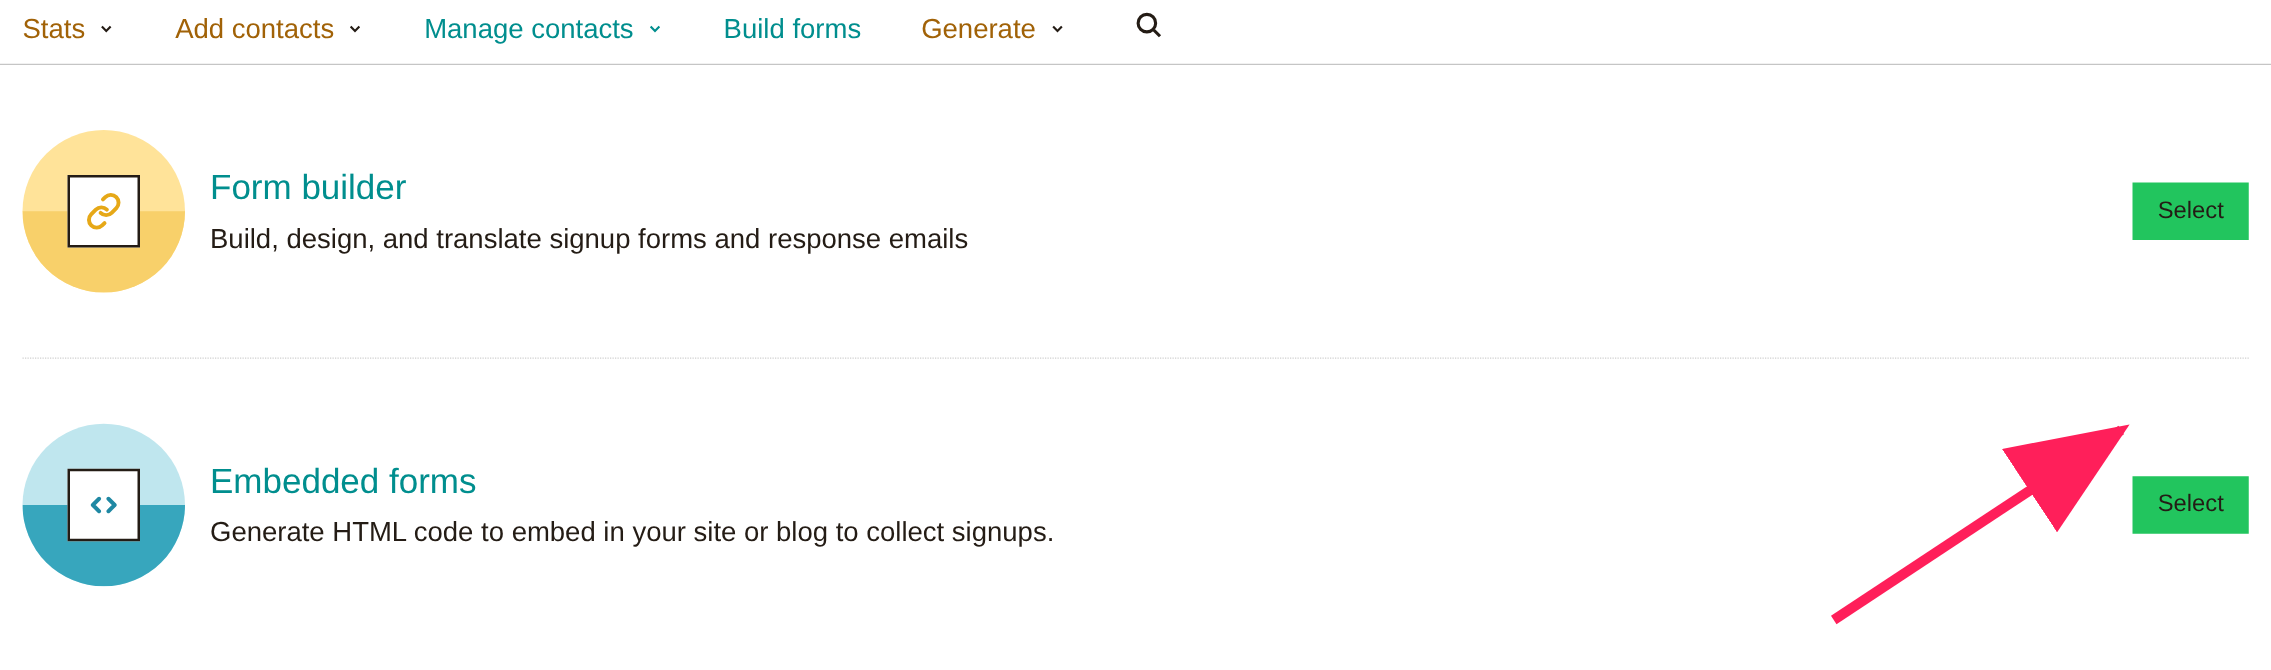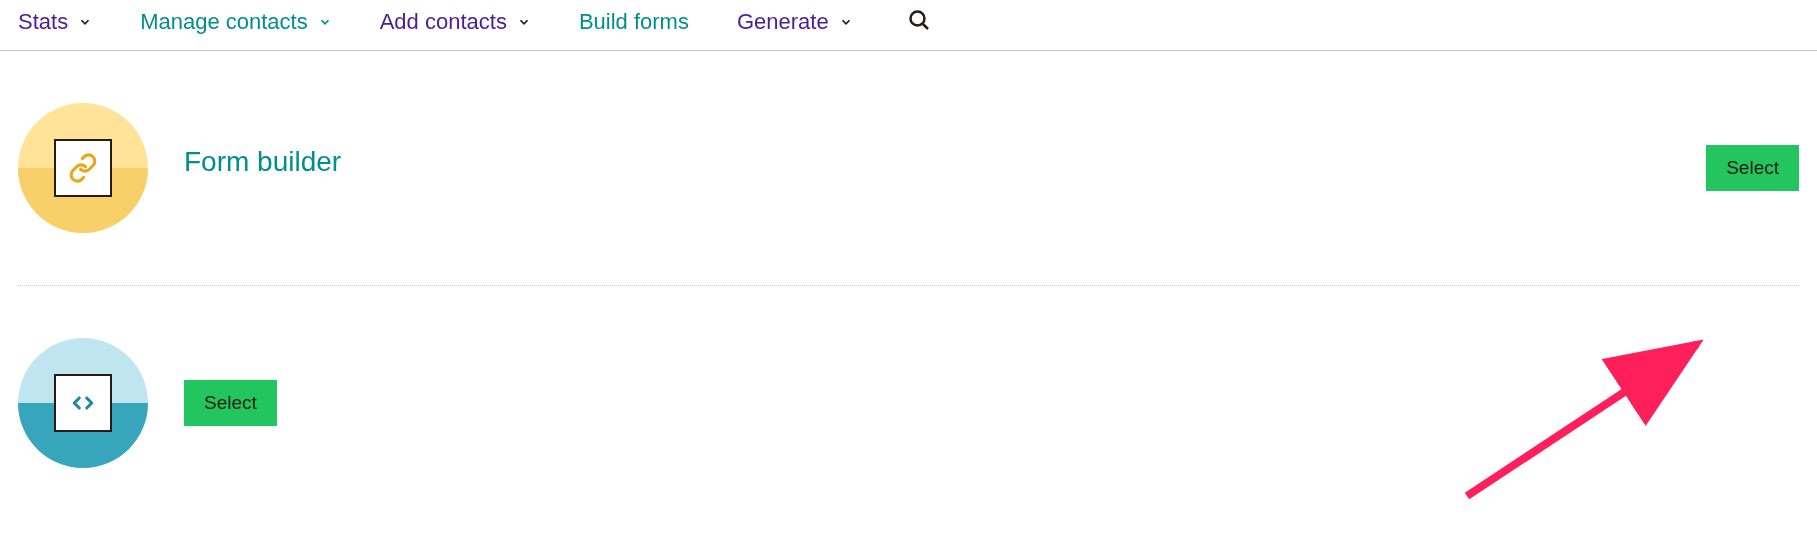--- a/index.html
+++ b/index.html
@@ -14,35 +14,35 @@
       align-items: center;
       padding: 8px 18px 14px 18px;
       border-bottom: 1px solid #c5c5c5;
       gap: 48px;
     }
     .nav-item {
       display: flex;
       align-items: center;
       gap: 10px;
       font-size: 22px;
-      color: #4c1d95;
+      color: #a16207;
       cursor: pointer;
       font-weight: 500;
     }
     .nav-item.accent { color: #008e8e; }
     .chevron-down {
       width: 14px; height: 14px;
     }
     .search-icon-wrap { margin-left: 6px; cursor: pointer; }
     .content { padding: 0 18px; }
     .card {
       display: flex;
       align-items: center;
       padding: 52px 0 52px 0;
-      gap: 36px;
+      gap: 20px;
       position: relative;
     }
     .divider-dotted {
       border-top: 1px dotted #cfcfcf;
       margin: 0;
     }
     .icon-circle {
       width: 130px; height: 130px; border-radius: 50%;
       flex: none;
       display: flex; align-items: center; justify-content: center;
@@ -94,29 +94,29 @@
 </head>
 <body>
 
 <div class="nav">
   <div class="nav-item">
     <span>Stats</span>
     <svg class="chevron-down" viewBox="0 0 24 24" fill="none" stroke="#241c15" stroke-width="3">
         <polyline points="6 9 12 15 18 9"></polyline>
       </svg>
   </div>
+  <div class="nav-item">
+    <span>Add contacts</span>
+    <svg class="chevron-down" viewBox="0 0 24 24" fill="none" stroke="#241c15" stroke-width="3">
+        <polyline points="6 9 12 15 18 9"></polyline>
+      </svg>
+  </div>
   <div class="nav-item accent">
     <span>Manage contacts</span>
     <svg class="chevron-down" viewBox="0 0 24 24" fill="none" stroke="#008e8e" stroke-width="3">
-        <polyline points="6 9 12 15 18 9"></polyline>
-      </svg>
-  </div>
-  <div class="nav-item">
-    <span>Add contacts</span>
-    <svg class="chevron-down" viewBox="0 0 24 24" fill="none" stroke="#241c15" stroke-width="3">
         <polyline points="6 9 12 15 18 9"></polyline>
       </svg>
   </div>
   <div class="nav-item accent">
     <span>Build forms</span>
   </div>
   <div class="nav-item">
     <span>Generate</span>
     <svg class="chevron-down" viewBox="0 0 24 24" fill="none" stroke="#241c15" stroke-width="3">
         <polyline points="6 9 12 15 18 9"></polyline>
@@ -136,34 +136,39 @@
     <div class="icon-circle yellow">
       <div class="icon-square">
         <svg width="30" height="30" viewBox="0 0 24 24" fill="none" stroke="#e6a817" stroke-width="2.5" stroke-linecap="round">
             <path d="M10 13a5 5 0 0 0 7.07 0l3-3a5 5 0 0 0-7.07-7.07l-1.5 1.5"></path>
             <path d="M14 11a5 5 0 0 0-7.07 0l-3 3a5 5 0 0 0 7.07 7.07l1.5-1.5"></path>
           </svg>
       </div>
     </div>
     <div class="card-text">
       <h3 class="card-title">Form builder</h3>
+      <p class="card-desc">Build, design, and translate signup forms and response emails</p>
     </div>
     <button class="select-btn">Select</button>
   </div>
 
   <div class="divider-dotted"></div>
 
   <div class="card">
     <div class="icon-circle blue">
       <div class="icon-square">
         <svg width="30" height="30" viewBox="0 0 24 24" fill="none" stroke="#1f88a3" stroke-width="2.5" stroke-linecap="round" stroke-linejoin="round">
             <polyline points="9 8 5 12 9 16"></polyline>
             <polyline points="15 8 19 12 15 16"></polyline>
           </svg>
       </div>
+    </div>
+    <div class="card-text">
+      <h3 class="card-title">Embedded forms</h3>
+      <p class="card-desc">Generate HTML code to embed in your site or blog to collect signups.</p>
     </div>
     <button class="select-btn">Select</button>
   </div>
 
 </div>
 
 <svg class="arrow-annotation" width="280" height="180" viewBox="0 0 280 180">
   <defs>
     <marker id="arrowhead" markerWidth="12" markerHeight="10" refX="11" refY="5" orient="auto">
       <polygon points="0 0, 12 5, 0 10" fill="#ff1f5a"></polygon>

